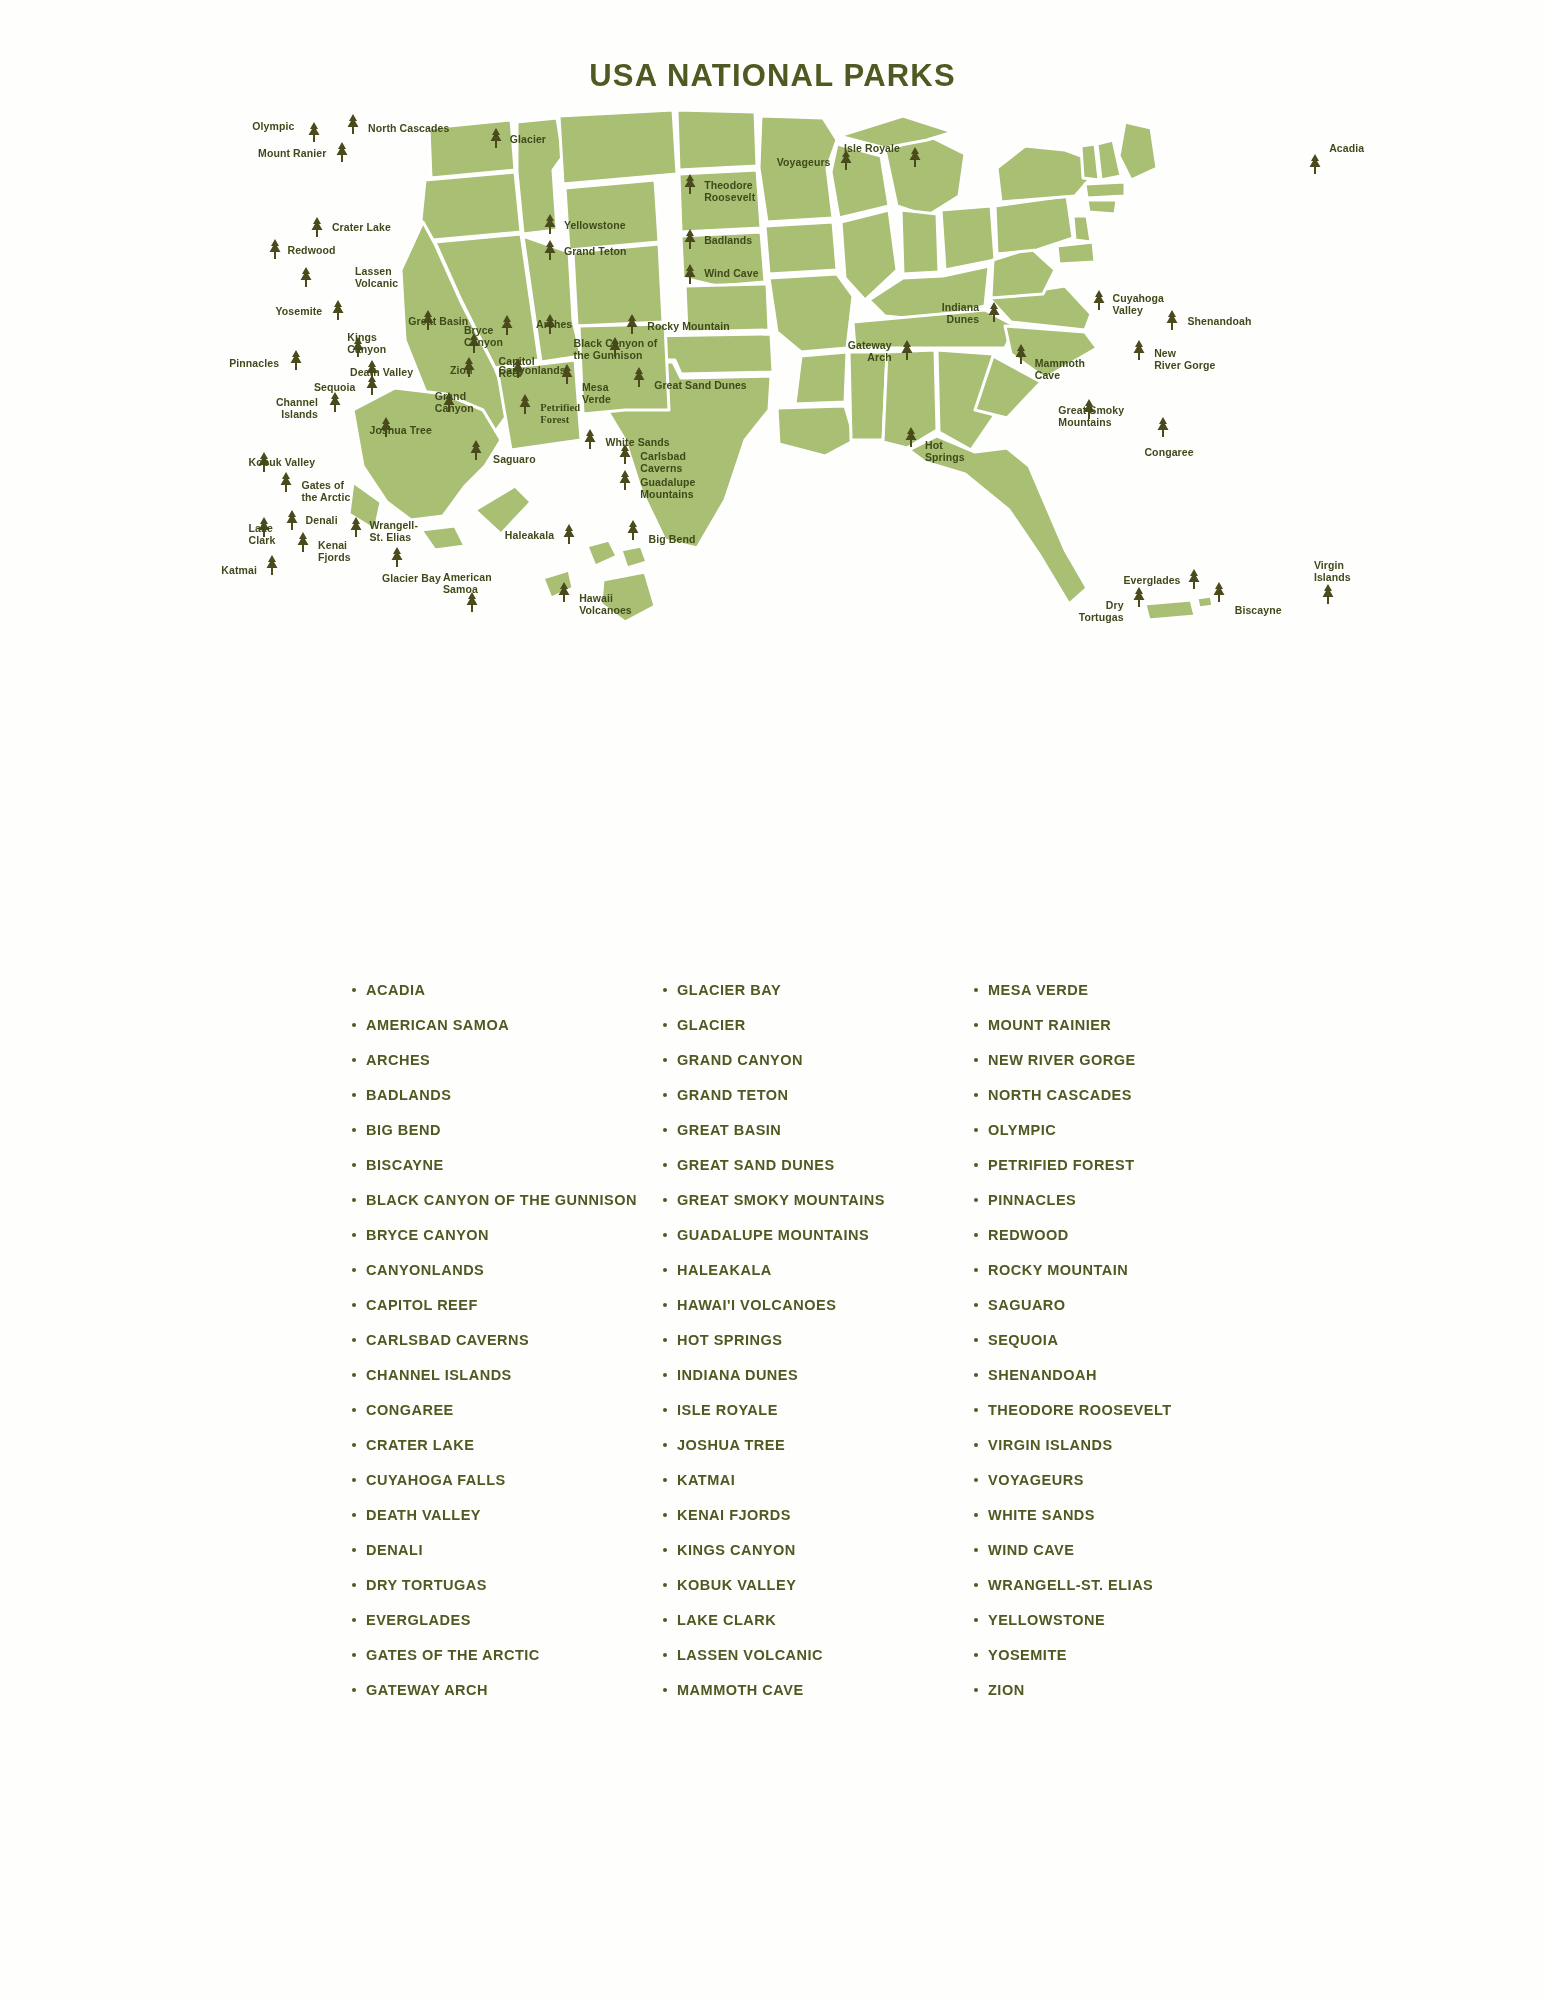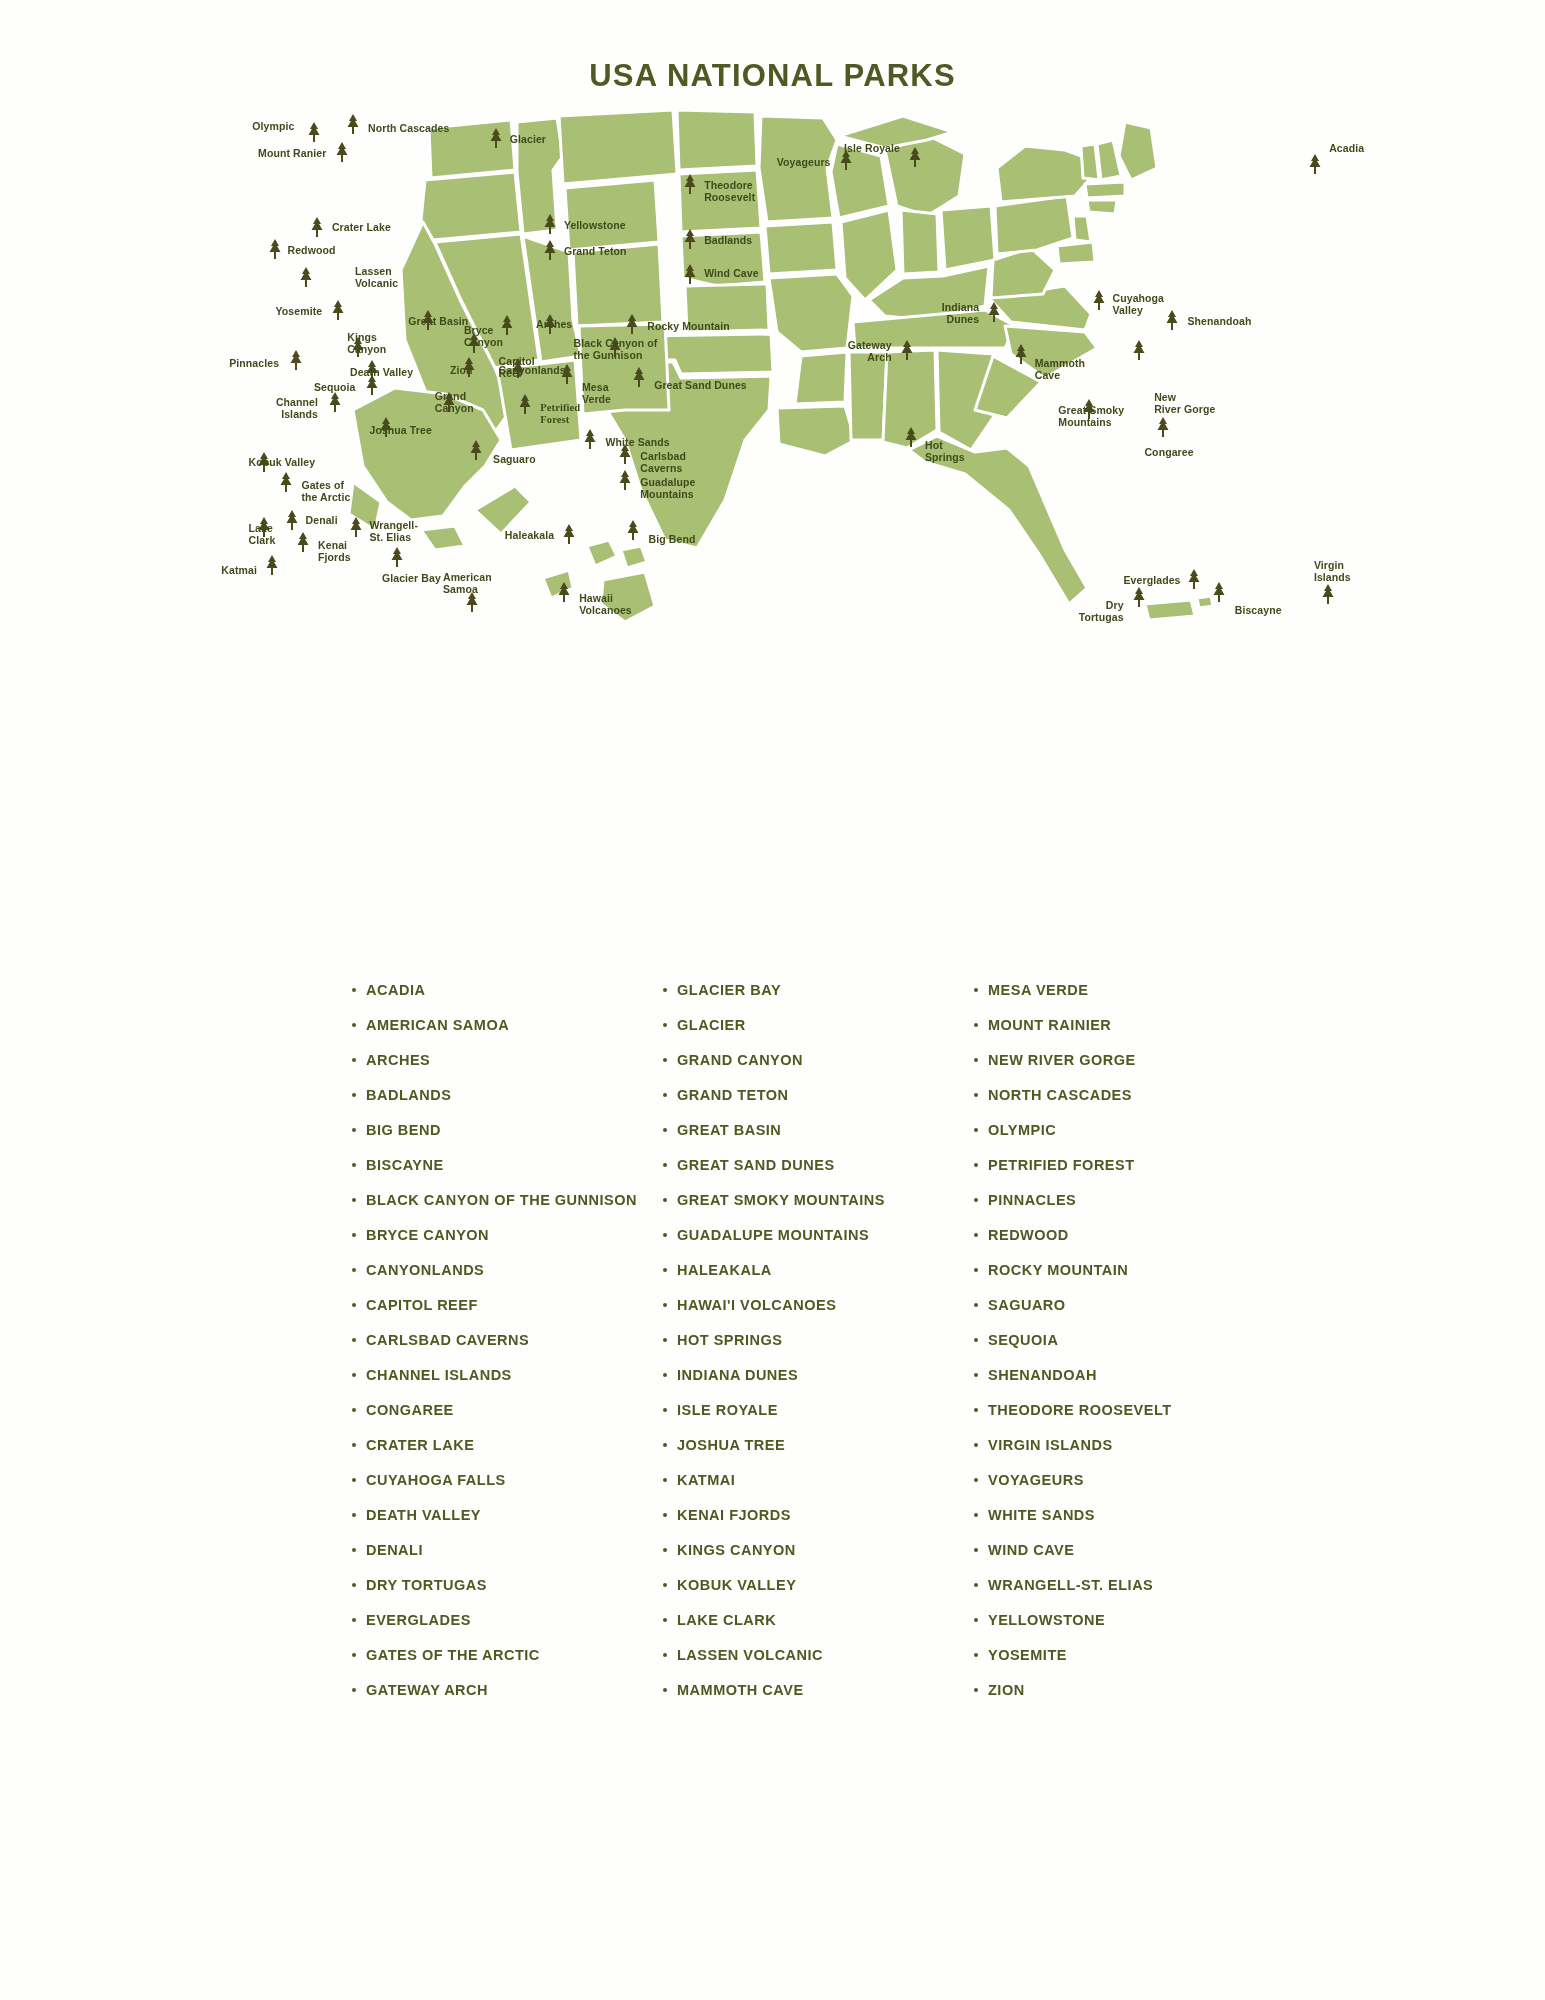--- a/index.html
+++ b/index.html
@@ -424,21 +424,21 @@
           </svg></div>
         <div class="lbl" style="left: 1037.5px; top: 206px;">Shenandoah</div>
         <div class="marker" style="left: 870.833px; top: 252px;"><svg viewBox="0 0 14 20" width="14" height="20">
             <path d="M7 0 L11 7 L9 7 L12.5 13 L8 13 L8 20 L6 20 L6 13 L1.5 13 L5 7 L3 7 Z" fill="#4a4a1c"></path>
           </svg></div>
         <div class="lbl" style="left: 884.722px; top: 248px;">Mammoth
 Cave</div>
         <div class="marker" style="left: 988.889px; top: 248px;"><svg viewBox="0 0 14 20" width="14" height="20">
             <path d="M7 0 L11 7 L9 7 L12.5 13 L8 13 L8 20 L6 20 L6 13 L1.5 13 L5 7 L3 7 Z" fill="#4a4a1c"></path>
           </svg></div>
-        <div class="lbl" style="left: 1004.17px; top: 238px; margin-top: 44px;">New
+        <div class="lbl" style="left: 1004.17px; top: 238px;">New
 River Gorge</div>
         <div class="marker" style="left: 938.889px; top: 307px;"><svg viewBox="0 0 14 20" width="14" height="20">
             <path d="M7 0 L11 7 L9 7 L12.5 13 L8 13 L8 20 L6 20 L6 13 L1.5 13 L5 7 L3 7 Z" fill="#4a4a1c"></path>
           </svg></div>
         <div class="lbl" style="left: 908.333px; top: 295px;">Great Smoky
 Mountains</div>
         <div class="marker" style="left: 1012.5px; top: 325px;"><svg viewBox="0 0 14 20" width="14" height="20">
             <path d="M7 0 L11 7 L9 7 L12.5 13 L8 13 L8 20 L6 20 L6 13 L1.5 13 L5 7 L3 7 Z" fill="#4a4a1c"></path>
           </svg></div>
         <div class="lbl" style="left: 994.444px; top: 337px;">Congaree</div>

